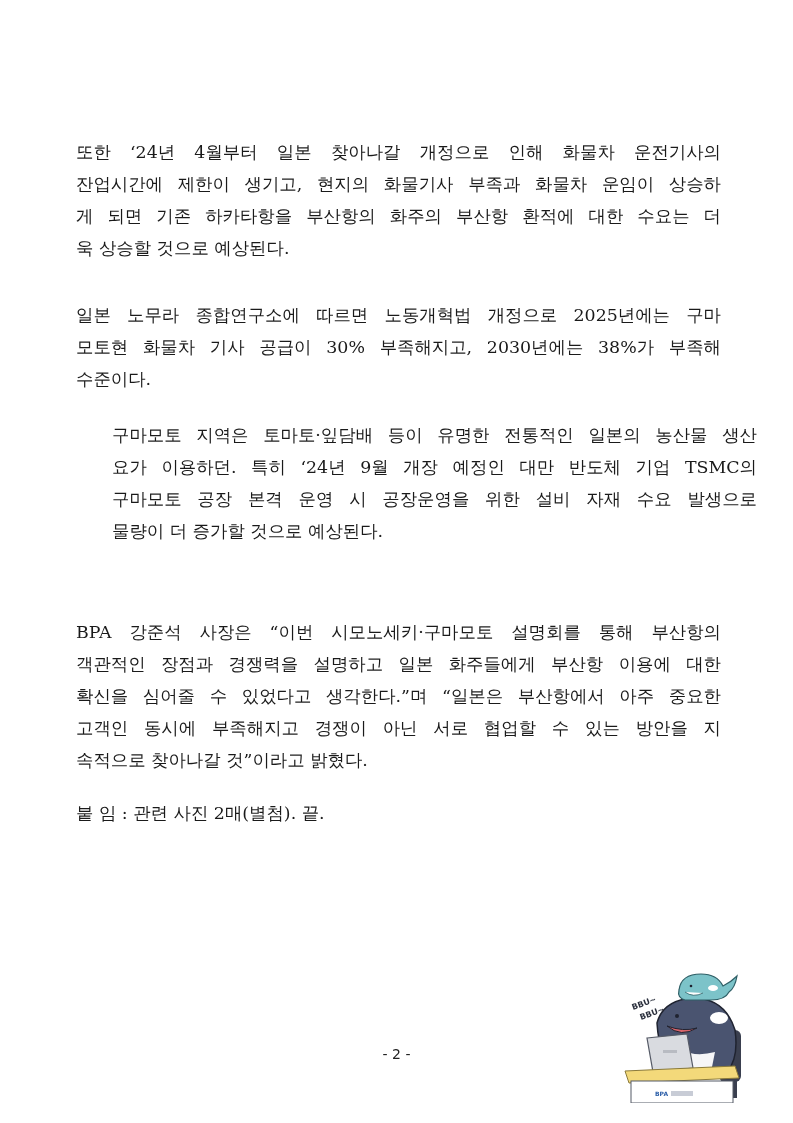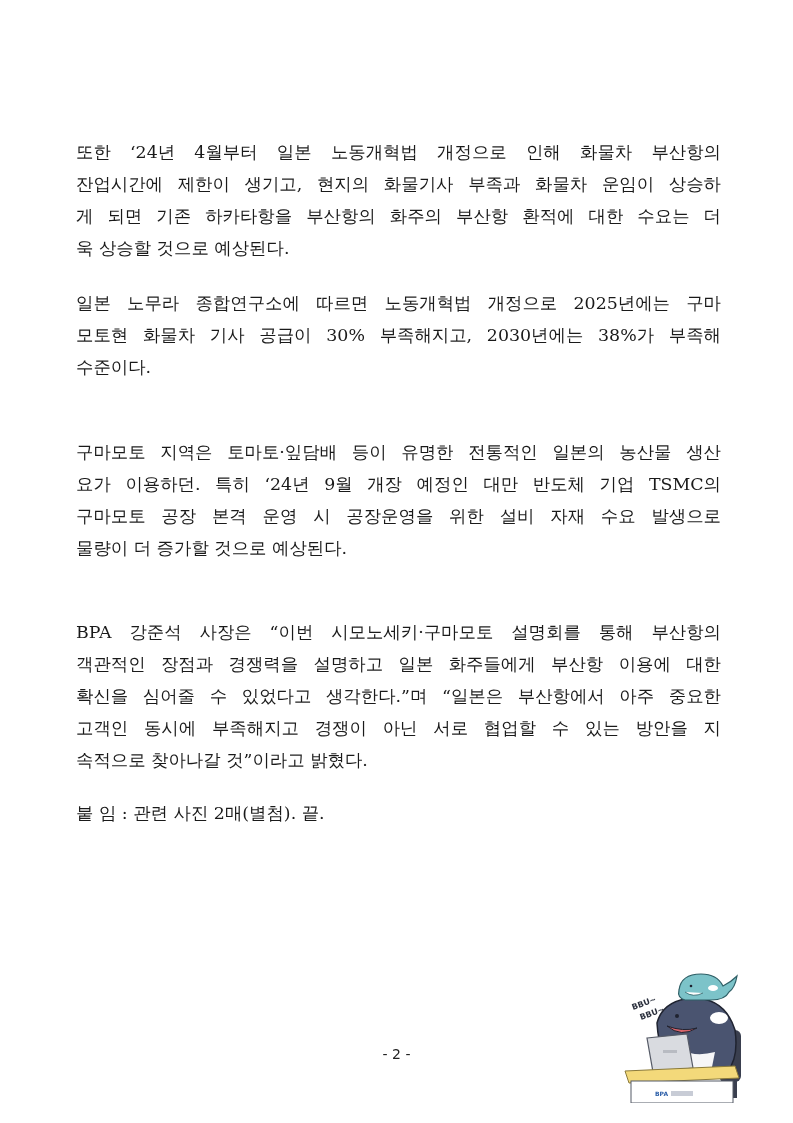--- a/index.html
+++ b/index.html
@@ -56,33 +56,33 @@
       width: 135px;
       height: 135px;
     }
   </style>
 </head>
 <body>
 
 <div class="page">
 
   <div class="paragraph" style="top:136px;">
-    <span class="line">또한 ‘24년 4월부터 일본 노동개혁법 개정으로 인해 화물차 부산항의</span>
+    <span class="line">또한 ‘24년 4월부터 일본 찾아나갈 개정으로 인해 화물차 운전기사의</span>
     <span class="line">잔업시간에 제한이 생기고, 현지의 화물기사 부족과 화물차 운임이 상승하</span>
     <span class="line">게 되면 기존 하카타항을 부산항의 화주의 부산항 환적에 대한 수요는 더</span>
     <span class="line last">욱 상승할 것으로 예상된다.</span>
   </div>
 
-  <div class="paragraph" style="top:287px;">
+  <div class="paragraph" style="top:299px;">
     <span class="line">일본 노무라 종합연구소에 따르면 노동개혁법 개정으로 2025년에는 구마</span>
     <span class="line">모토현 화물차 기사 공급이 30% 부족해지고, 2030년에는 38%가 부족해</span>
     <span class="line last">수준이다.</span>
   </div>
 
-  <div class="paragraph" style="top:436px;">
+  <div class="paragraph" style="top:419px;margin-left:36px;">
     <span class="line">구마모토 지역은 토마토·잎담배 등이 유명한 전통적인 일본의 농산물 생산</span>
     <span class="line">요가 이용하던. 특히 ‘24년 9월 개장 예정인 대만 반도체 기업 TSMC의</span>
     <span class="line">구마모토 공장 본격 운영 시 공장운영을 위한 설비 자재 수요 발생으로</span>
     <span class="line last">물량이 더 증가할 것으로 예상된다.</span>
   </div>
 
   <div class="paragraph" style="top:616px;">
     <span class="line">BPA 강준석 사장은 “이번 시모노세키·구마모토 설명회를 통해 부산항의</span>
     <span class="line">객관적인 장점과 경쟁력을 설명하고 일본 화주들에게 부산항 이용에 대한</span>
     <span class="line">확신을 심어줄 수 있었다고 생각한다.”며 “일본은 부산항에서 아주 중요한</span>

